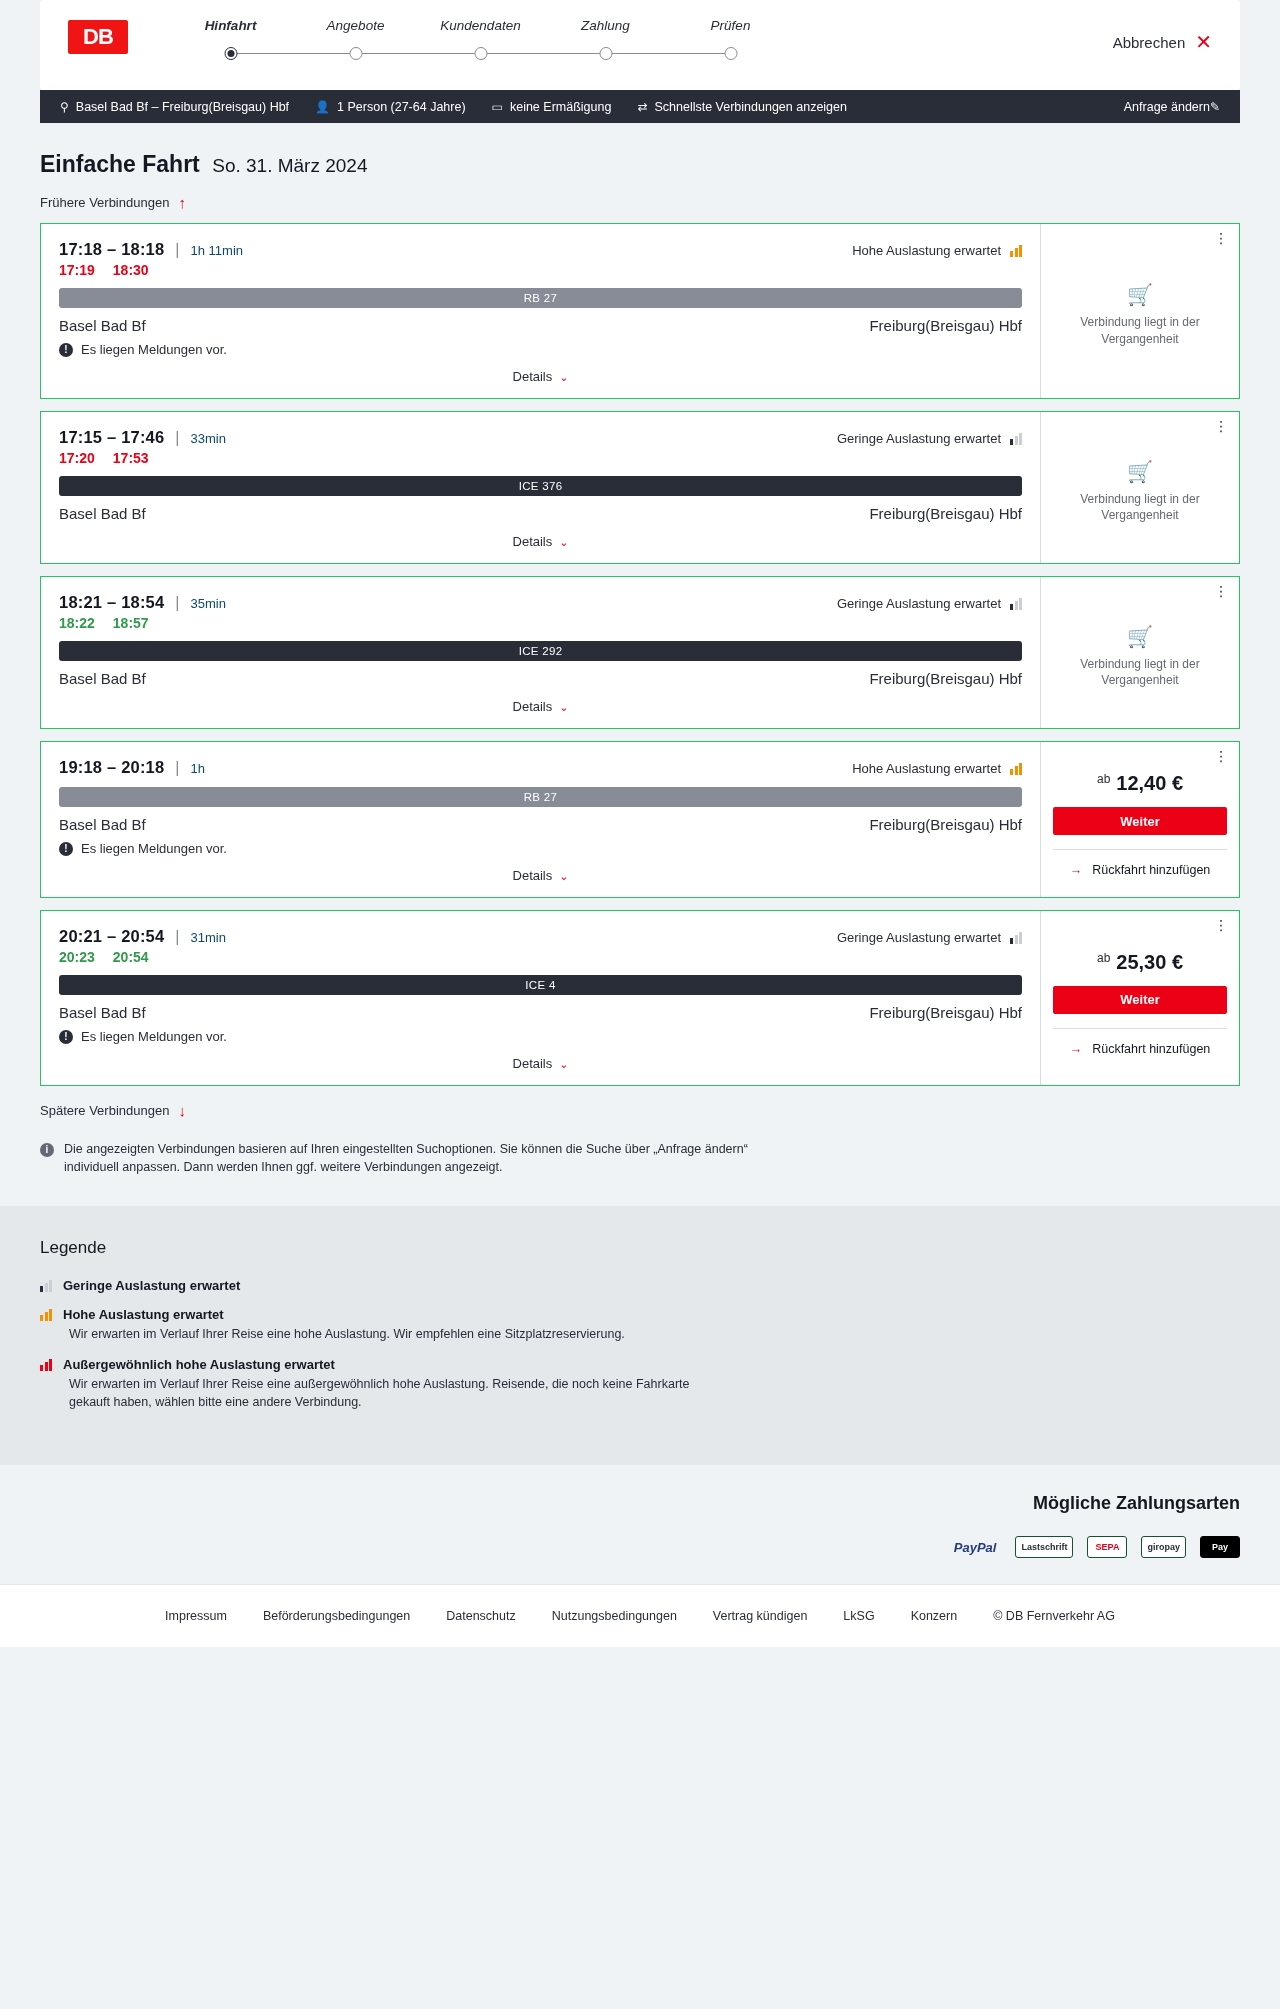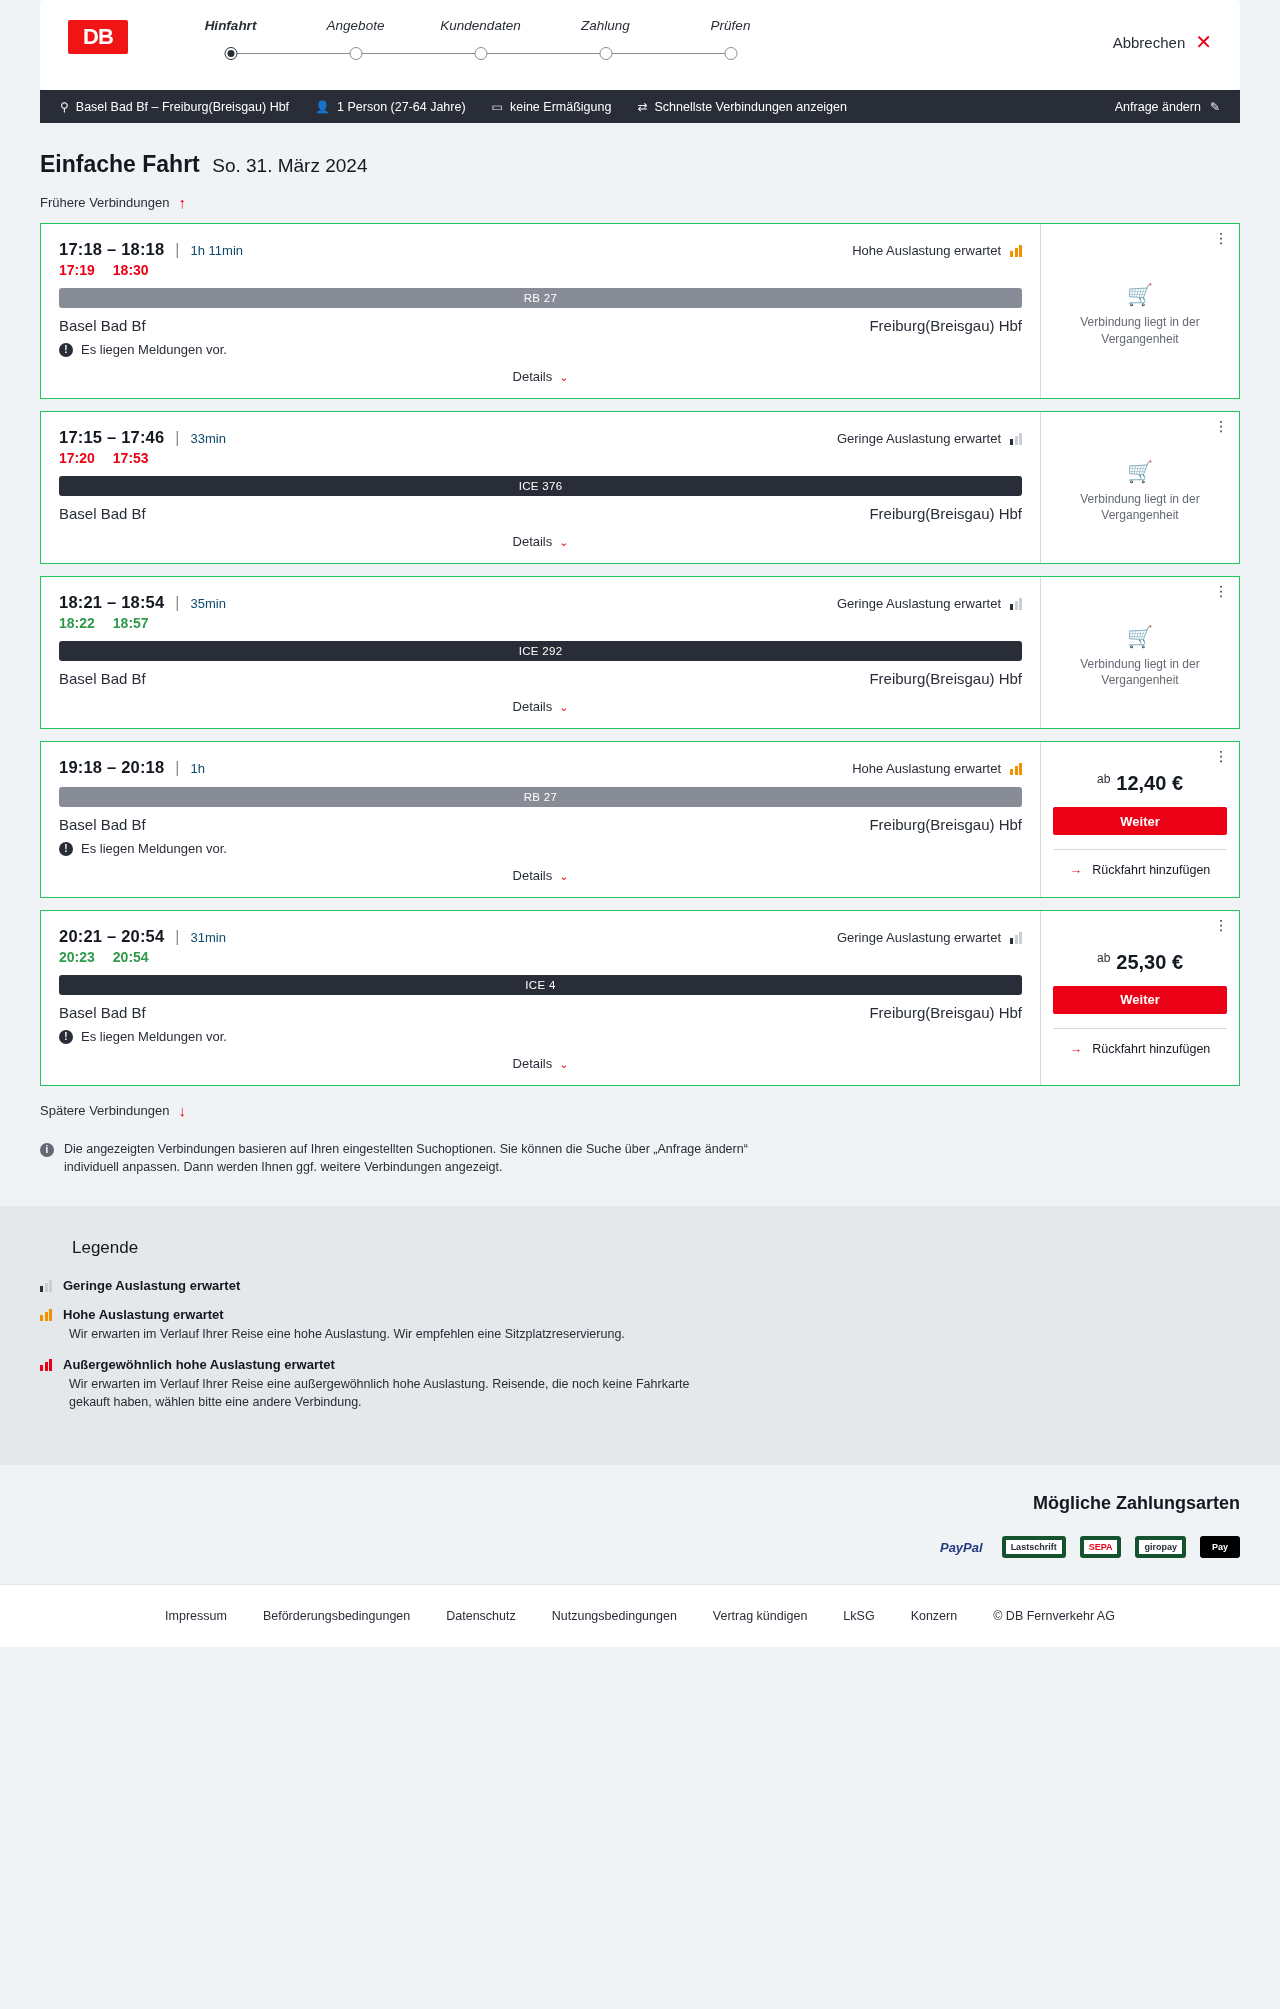--- a/index.html
+++ b/index.html
@@ -120,21 +120,21 @@
   .sb-item {
     display: flex;
     align-items: center;
     gap: 7px;
     margin-right: 26px;
     white-space: nowrap;
   }
   .sb-icon { font-size: 12px; opacity: .95; display: inline-block; }
   .sb-spacer { flex: 1; }
   .sb-change {
-    display: flex; align-items: center; gap: 9px;
+    display: flex; align-items: center; gap: 0;
     cursor: pointer;
   }
 
   
   .content {
     background: #f0f3f5;
     padding: 28px 40px 30px 40px;
   }
   h1.trip-title {
     font-size: 23px;
@@ -355,21 +355,20 @@
 
   
   .legend {
     background: #e4e8eb;
     padding: 32px 40px 40px 40px;
   }
   .legend h2 {
     font-size: 17px;
     font-weight: normal;
     margin-bottom: 20px;
-    margin-left: 32px;
   }
   .legend-item { margin-bottom: 14px; }
   .legend-head {
     display: flex;
     align-items: center;
     gap: 11px;
     font-size: 13px;
     font-weight: bold;
   }
   .legend-desc {
@@ -395,21 +394,21 @@
   .pay-row {
     display: flex;
     justify-content: flex-end;
     align-items: center;
     gap: 14px;
   }
   .pay-chip {
     height: 22px;
     min-width: 40px;
     background: #fff;
-    border: 4px solid #14532d;
+    border: 1px solid #14532d;
     border-radius: 3px;
     font-size: 9px;
     display: flex;
     align-items: center;
     justify-content: center;
     padding: 0 5px;
     color: #282d37;
     font-weight: bold;
   }
   .pay-paypal { border: none; color: #253b80; font-size: 13px; font-style: italic; background: transparent; }

